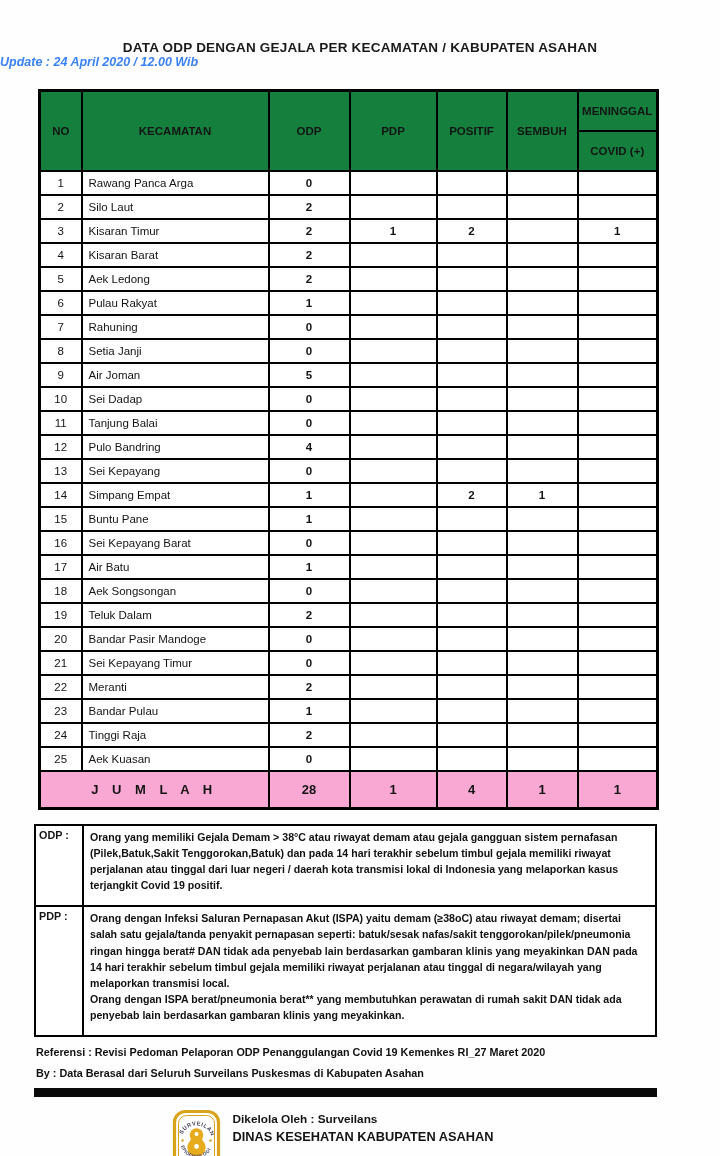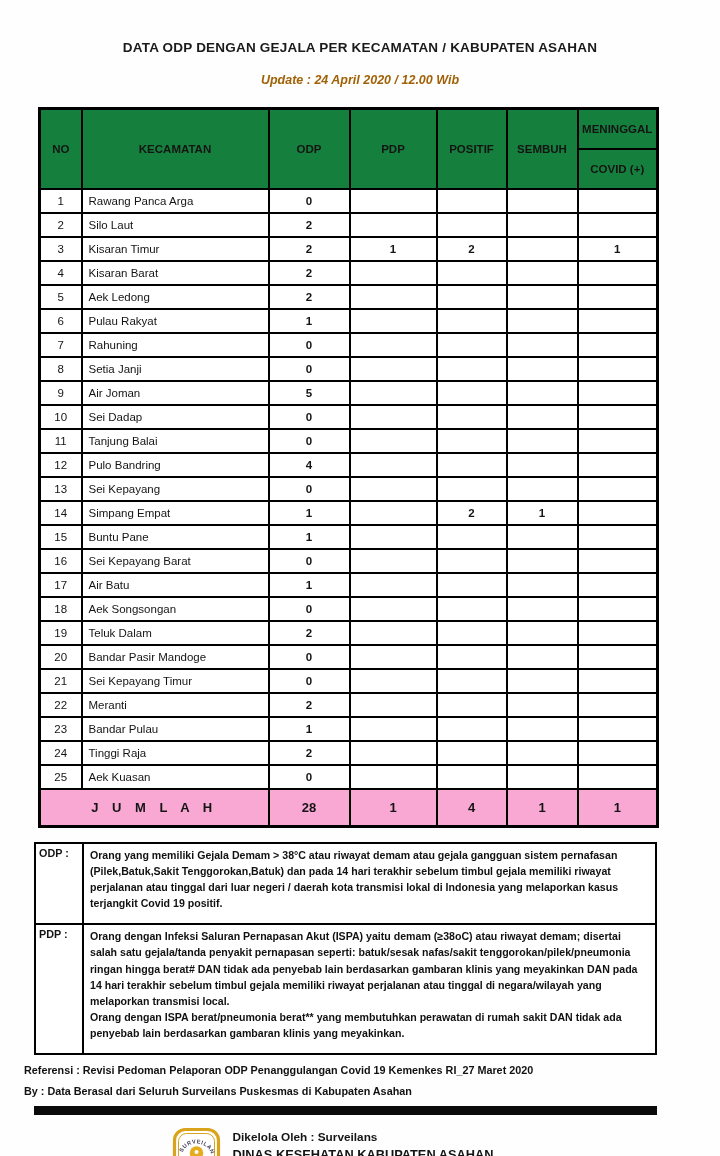--- a/index.html
+++ b/index.html
@@ -15,26 +15,25 @@
 
   .doc-title {
     padding-top: 40px;
     text-align: center;
     font-weight: bold;
     font-size: 13.5px;
     letter-spacing: .2px;
     color:#1a1a1a;
   }
   .doc-subtitle {
-    margin-top: 18px;
-    text-align: center;
+    margin-top: 0;
     font-weight: bold;
     font-style: italic;
     font-size: 12.5px;
-    color:#a16207;
+    color:#3b82f6;
   }
 
   table.main {
     border-collapse: collapse;
     margin: 20px 0 0 38px;
     width: 618px;
     table-layout: fixed;
   }
   table.main, table.main th, table.main td { border: 2px solid #000; }
   table.main { border-width: 3px; }
@@ -86,21 +85,21 @@
     font-size: 10.6px;
     line-height: 1.52;
     padding: 3px 8px 12px 6px;
     color:#111;
   }
   tr.def-odp td { height: 66px; }
   tr.def-pdp td { height: 112px; }
   .def-p2 { margin-top: 0; }
 
   .note-line {
-    margin: 9px 0 0 24px;
+    margin: 9px 0 0 36px;
     font-weight: bold;
     font-size: 10.8px;
     color:#111;
   }
   .black-bar {
     margin: 9px 0 0 34px;
     width: 623px;
     height: 9px;
     background: #0a0a0a;
   }

